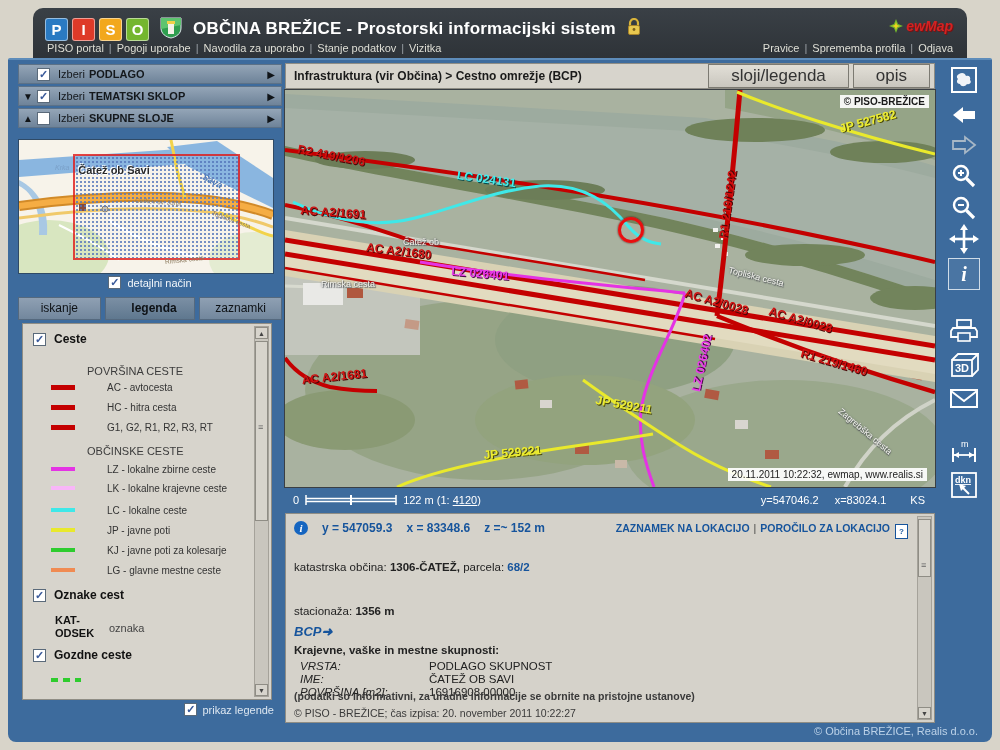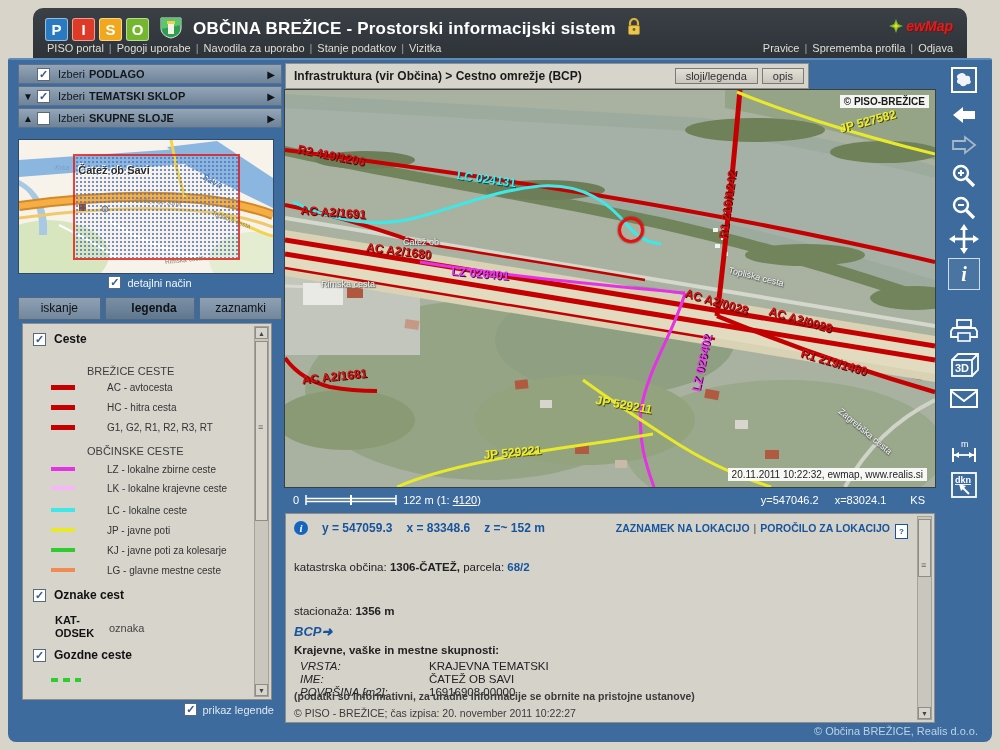--- a/index.html
+++ b/index.html
@@ -78,26 +78,26 @@
     box-sizing:border-box;}
   .lthumb:after{content:"≡";position:absolute;left:2px;top:80px;font-size:9px;color:#666;}
 
   .show-legend{position:absolute;left:18px;top:703px;width:256px;display:flex;justify-content:flex-end;
     align-items:center;gap:5px;font-size:11px;color:#dde7f1;}
   .geoprostor{position:absolute;left:18px;top:719px;width:264px;text-align:center;
     font-weight:bold;font-size:13px;color:#f4f6f8;text-shadow:1px 1px 1px #1e3síd;}
   .geo-star{color:#f2a81d;text-shadow:0 0 1px #74b62e;font-style:normal;}
 
   
-  .map-header{position:absolute;left:285px;top:63px;width:524px;height:26px;background:#d7d4cc;
+  .map-header{position:absolute;left:285px;top:63px;width:650px;height:26px;background:#d7d4cc;
     border:1px solid #8f8d85;box-sizing:border-box;display:flex;align-items:center;}
   .map-bc{font-size:12px;font-weight:bold;color:#1a1a1a;margin-left:8px;}
   .map-hbtns{margin-left:auto;margin-right:4px;display:flex;gap:4px;}
-  .hbtn{font-size:11px;color:#333;background:linear-gradient(#e2dfd7,#c9c6be);border:1px solid #7c7a72;
-    padding:1px 10px;cursor:pointer;}
+  .hbtn{font-size:17px;color:#333;background:linear-gradient(#e2dfd7,#c9c6be);border:1px solid #7c7a72;
+    padding:1px 22px;cursor:pointer;}
 
   
   .map{position:absolute;left:285px;top:90px;width:650px;height:397px;overflow:hidden;background:#a9b2a0;
     outline:1px solid #3a3f44;}
   .ml{position:absolute;font-weight:bold;font-size:12px;white-space:nowrap;transform-origin:0 0;}
   .ml-red{color:#d11212;text-shadow:1px 1px 0 #4b0808;}
   .ml-cyan{color:#44eded;text-shadow:1px 1px 0 #0a4a4a;}
   .ml-mag{color:#ea3cea;text-shadow:1px 1px 0 #4a0a4a;}
   .ml-yel{color:#eded30;text-shadow:1px 1px 0 #4a4a0a;}
   .street{position:absolute;font-size:9px;color:#f4f4ef;text-shadow:0 0 2px #55595c,1px 1px 1px #55595c;
@@ -253,21 +253,21 @@
     <div class="tab" data-name="tab-iskanje">iskanje</div>
     <div class="tab active" data-name="tab-legenda">legenda</div>
     <div class="tab" data-name="tab-zaznamki">zaznamki</div>
   </div>
 
   <div class="legend-panel" data-name="legend-panel">
     <div class="lrow" style="top:8px;" data-name="legend-ceste-row">
       <span class="cb" data-name="ceste-checkbox">✓</span>
       <span class="lbl-bold" data-name="legend-layer-label">Ceste</span>
     </div>
-    <div class="lgroup" style="top:41px;" data-name="legend-group-header">BREŽICE CESTE</div>
+    <div class="lgroup" style="top:41px;" data-name="legend-group-header">POVRŠINA CESTE</div>
 
     <div class="lswatch" style="top:61px;background:#c40000;" data-name="legend-swatch-ac"></div>
     <div class="litem" style="top:58px;" data-name="legend-item">AC - avtocesta</div>
     <div class="lswatch" style="top:81px;background:#c40000;" data-name="legend-swatch-hc"></div>
     <div class="litem" style="top:78px;" data-name="legend-item">HC - hitra cesta</div>
     <div class="lswatch" style="top:101px;background:#c40000;" data-name="legend-swatch-g1"></div>
     <div class="litem" style="top:98px;" data-name="legend-item">G1, G2, R1, R2, R3, RT</div>
 
     <div class="lgroup" style="top:121px;" data-name="legend-group-header">OBČINSKE CESTE</div>
 
@@ -451,21 +451,21 @@
     </div>
     <div class="ip-line" style="top:91px;" data-name="station-line">
       <span>stacionaža:</span>
       <b data-name="station-value">1356 m</b>
     </div>
     <div class="ip-line" style="top:110px;" data-name="bcp-line">
       <span class="bcp" data-name="bcp-link"><span>BCP</span><span>➜</span></span>
     </div>
     <div class="ip-line" style="top:130px;font-weight:bold;" data-name="community-header">Krajevne, vaške in mestne skupnosti:</div>
     <div class="ip-key" style="top:146px;" data-name="table-key">VRSTA:</div>
-    <div class="ip-val" style="top:146px;" data-name="table-value">KRAJEVNA TEMATSKI</div>
+    <div class="ip-val" style="top:146px;" data-name="table-value">PODLAGO SKUPNOST</div>
     <div class="ip-key" style="top:159px;" data-name="table-key">IME:</div>
     <div class="ip-val" style="top:159px;" data-name="table-value">ČATEŽ OB SAVI</div>
     <div class="ip-key" style="top:172px;" data-name="table-key">POVRŠINA [m2]:</div>
     <div class="ip-val" style="top:172px;" data-name="table-value">16916908.00000</div>
     <div class="ip-foot" style="top:179px;margin-top:14px;position:absolute;" data-name="info-footer-line1">© PISO - BREŽICE; čas izpisa: 20. november 2011 10:22:27</div>
     <div class="ip-foot" style="top:176px;font-weight:bold;" data-name="info-footer-line2">(podatki so informativni, za uradne informacije se obrnite na pristojne ustanove)</div>
 
     <div class="iscroll" data-name="info-scrollbar">
       <div class="ithumb" data-name="info-scrollbar-thumb"></div>
       <div class="arr dn" data-name="scroll-down-icon">▼</div>

